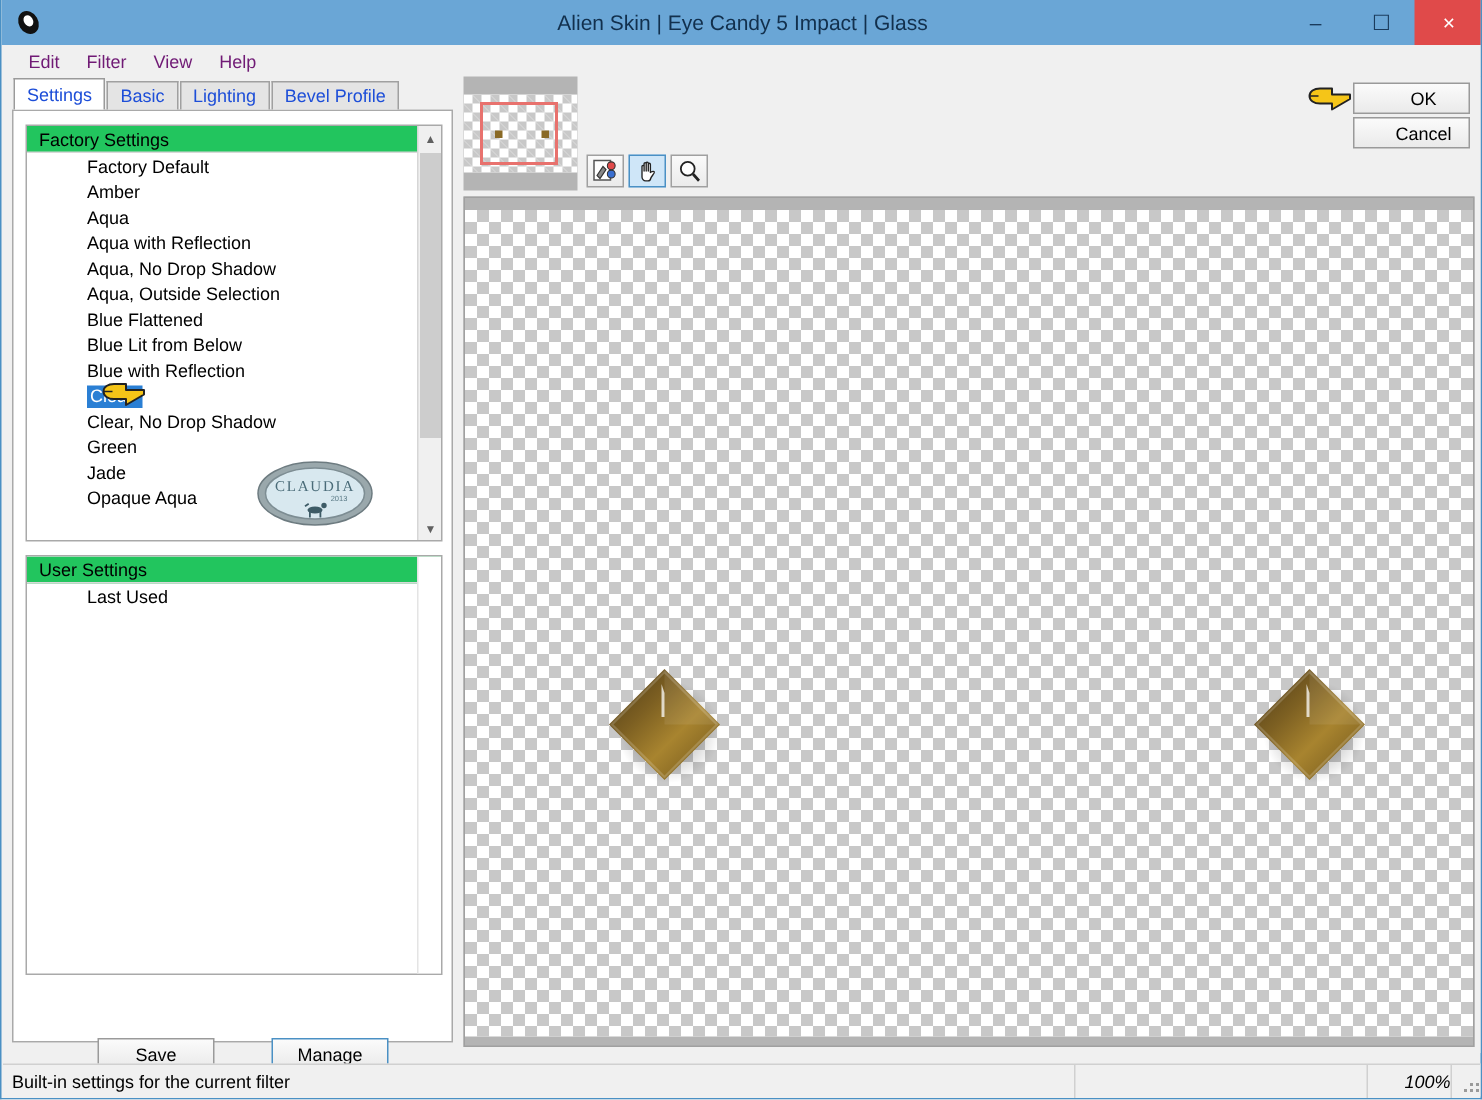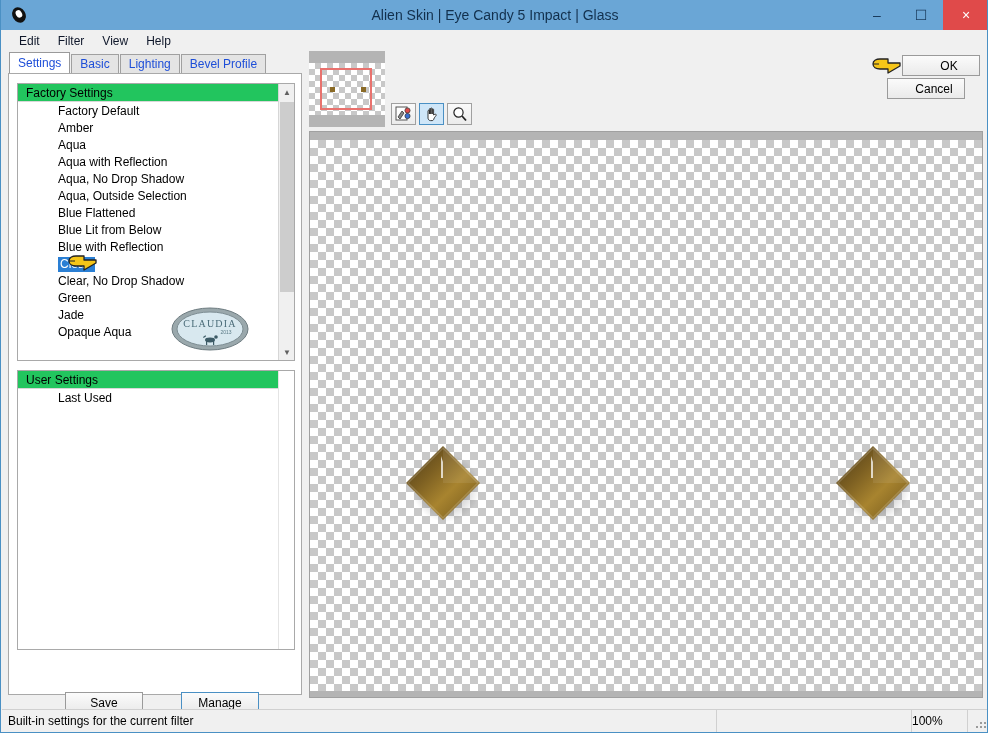--- a/index.html
+++ b/index.html
@@ -55,21 +55,21 @@
   
   .menubar {
     position: absolute; left: 1px; top: 30px;
     width: 986px; height: 21px;
     background: #f0f0f0;
     display: flex; align-items: center;
     padding-left: 8px;
   }
   .menu-item {
     padding: 2px 9px;
-    font-size: 12px; color: #0f172a;
+    font-size: 12px; color: #701a75;
   }
 
   
   .leftpanel {
     position: absolute; left: 1px; top: 51px;
     width: 305px; height: 651px;
     background: #f0f0f0;
   }
 
   .tabstrip {
@@ -254,21 +254,21 @@
 
   .okbtn, .cancelbtn {
     position: absolute;
     width: 78px; height: 21px;
     border: 1px solid #9a9a9a;
     background: linear-gradient(#fbfbfb, #eaeaea);
     font-size: 12px;
     display: flex; align-items: center; justify-content: center; padding-left: 16px;
   }
   .okbtn     { right: 8px; top: 4px; }
-  .cancelbtn { right: 23px; top: 27px; }
+  .cancelbtn { right: 8px; top: 27px; }
 
   
   .canvas-wrap {
     position: absolute; left: 2px; top: 80px;
     width: 674px; height: 567px;
     border: 1px solid #a0a0a0;
     background: #b4b4b4;
     overflow: hidden;
   }
   .canvas-top-band {
@@ -304,24 +304,24 @@
     border-right: 1px solid #d0d0d0;
     height: 22px; line-height: 22px;
   }
   .status-mid {
     flex: 1;
     border-right: 1px solid #d0d0d0;
     height: 22px;
   }
   .status-zoom {
     flex: 0 0 56px;
-    text-align: left;
+    text-align: right;
     font-size: 12px; color: #000;
     border-right: 1px solid #d0d0d0;
-    height: 22px; line-height: 22px;
+    height: 22px; line-height: 22px; font-style: italic;
   }
   .grip { flex: 0 0 20px; height: 22px; position: relative; }
 </style>
 </head>
 <body>
 
 <div id="app">
 
   <div class="titlebar">
     <svg class="app-icon" viewBox="0 0 20 20">

